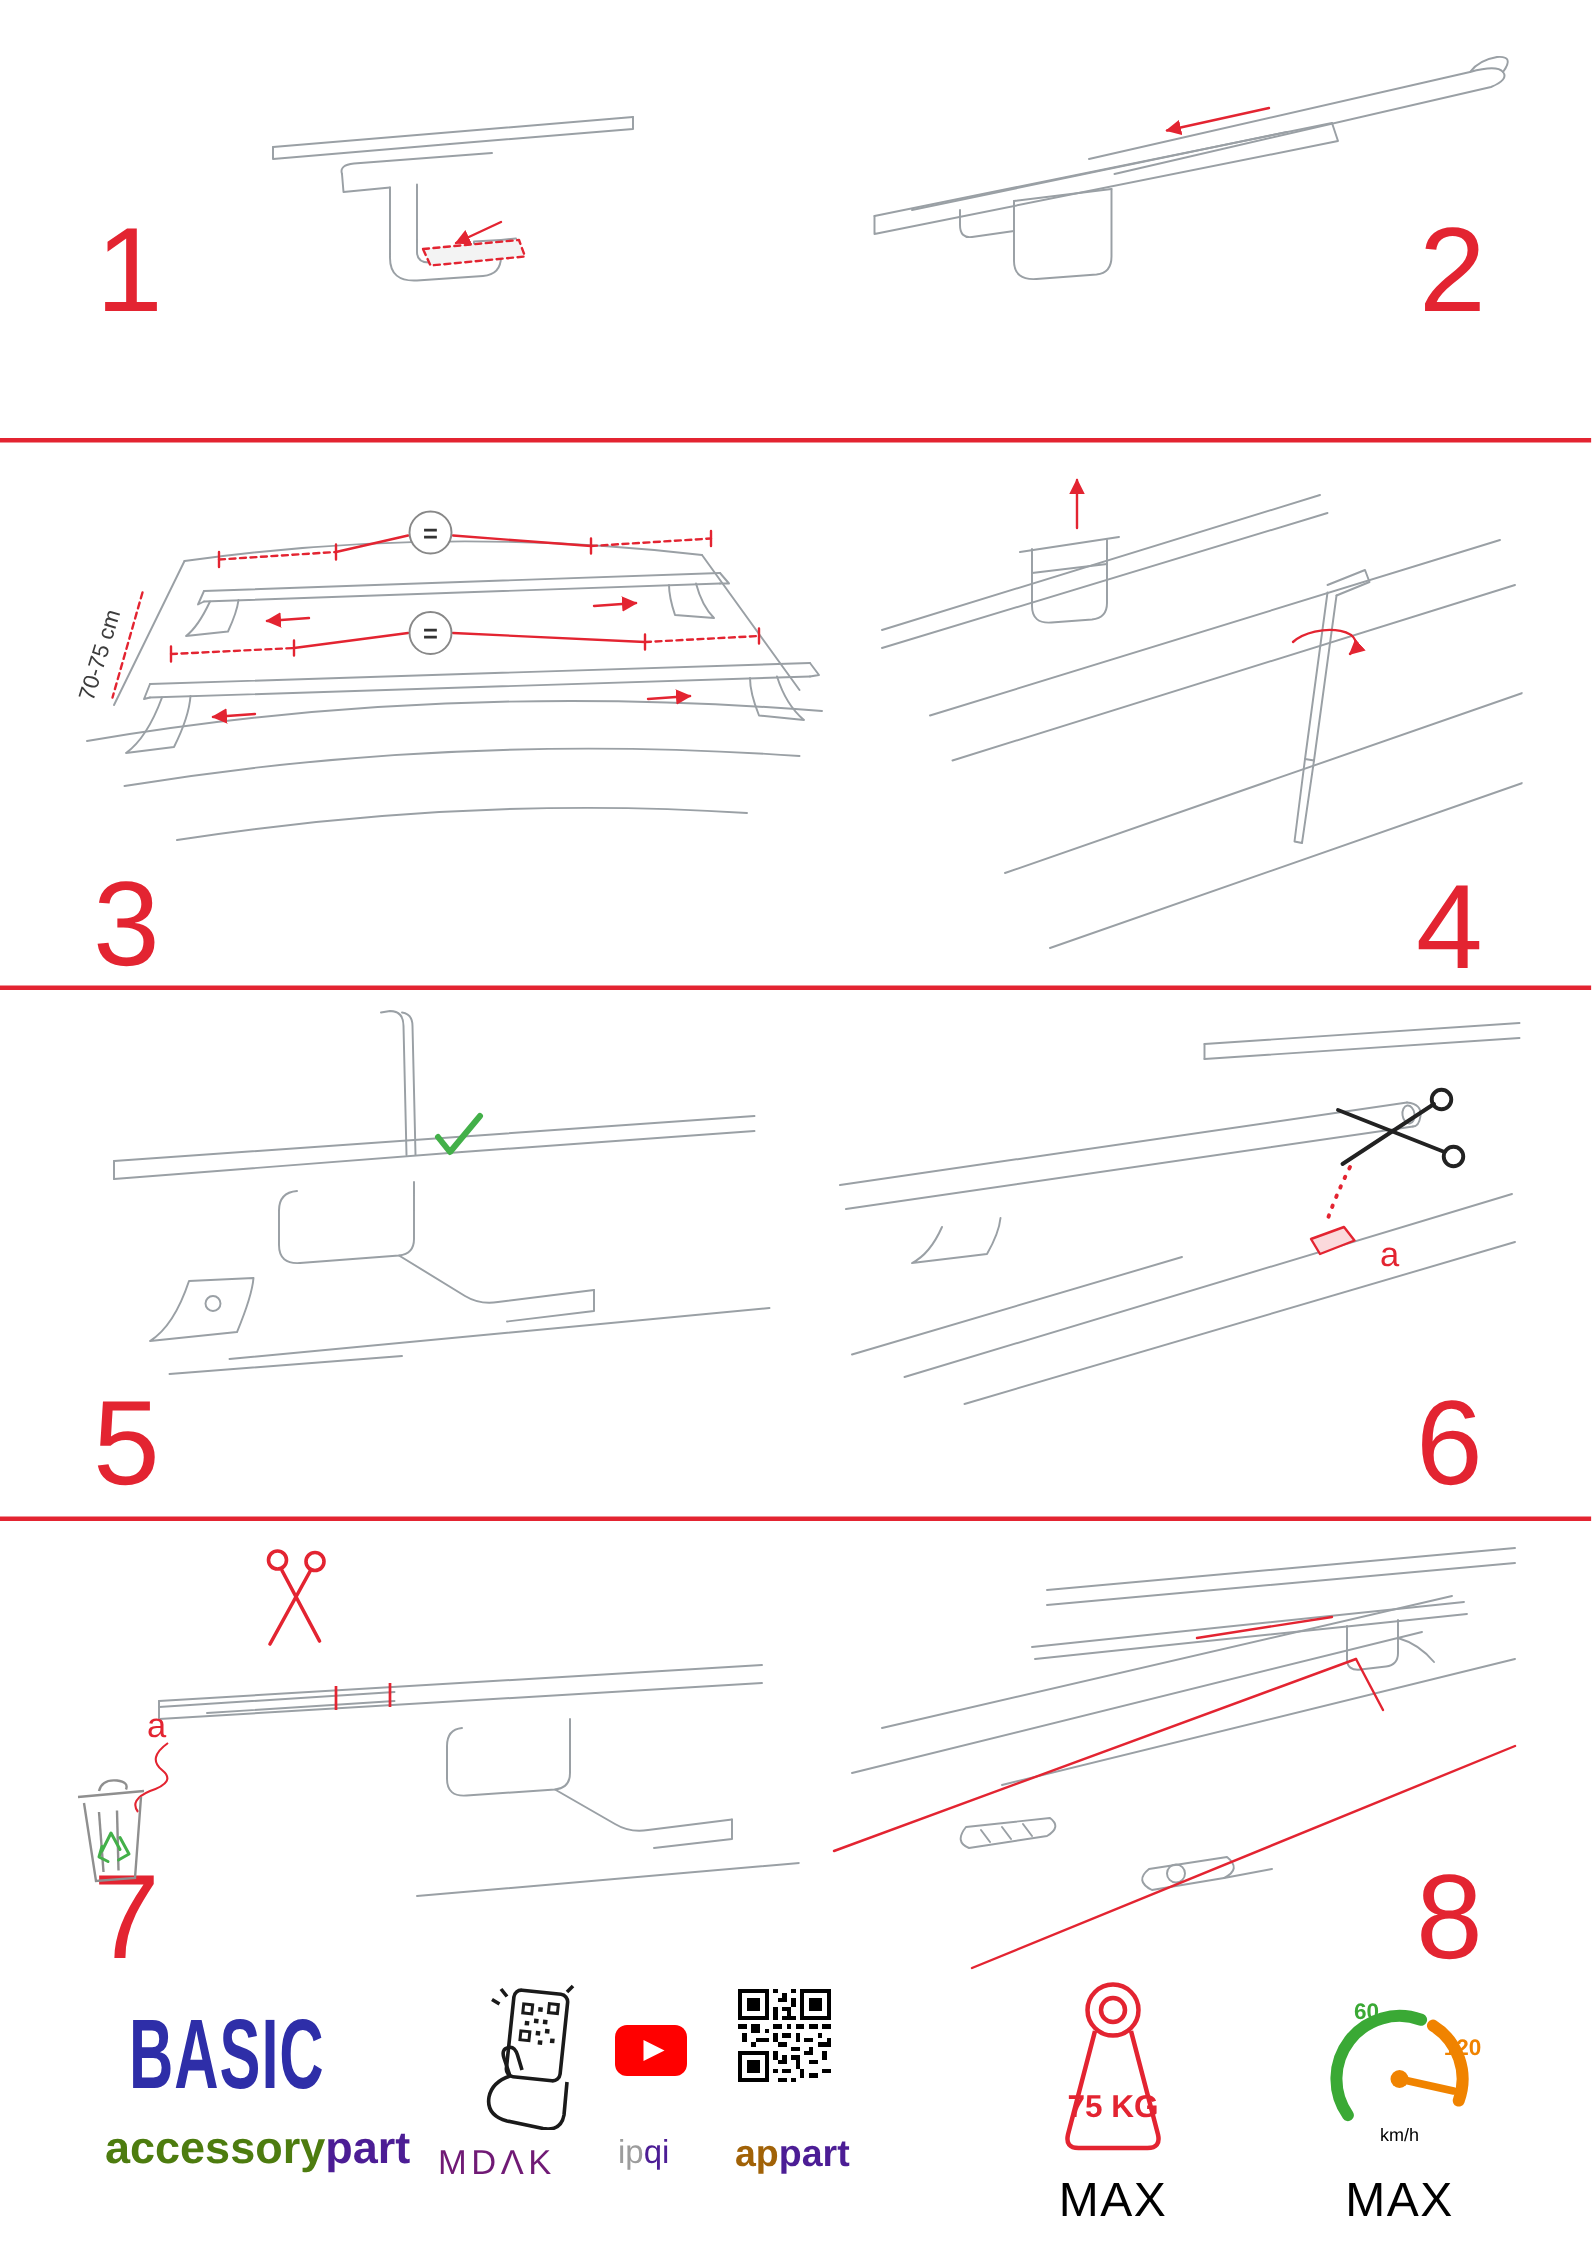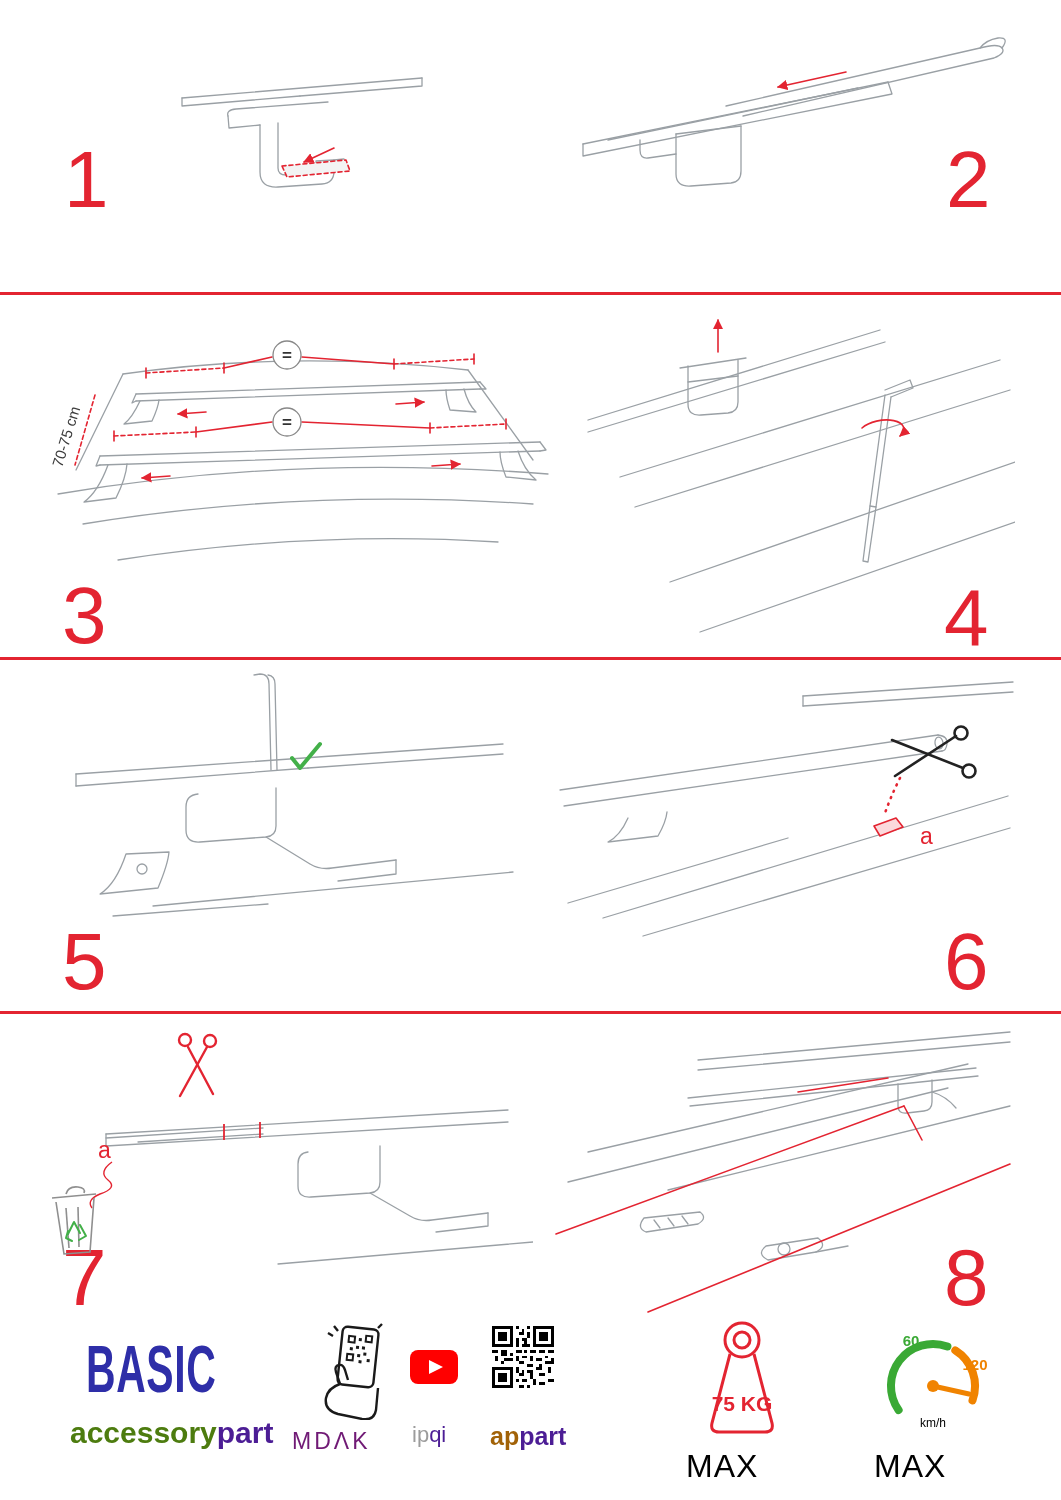--- a/index.html
+++ b/index.html
@@ -17,21 +17,21 @@
                color:#2e2ea8;letter-spacing:1px;transform:scale(.62,1);transform-origin:left top;line-height:1}
   .brand-sub{position:absolute;left:70px;top:1418px;font-size:30px;font-weight:700;line-height:1}
   .brand-sub .dark{color:#4d7c0f}.red{color:#4c1d95}
   .mdak{position:absolute;left:292px;top:1430px;font-size:23px;font-weight:500;
         letter-spacing:3px;color:#701a75;line-height:1}
   .ipqi{position:absolute;left:412px;top:1424px;font-size:22px;font-weight:500;line-height:1}
   .ipqi .gray{color:#9c9c9c}
   .apline{position:absolute;left:490px;top:1424px;font-size:25px;font-weight:700;line-height:1}
   .apline .dark{color:#a16207}
   .max-label{position:absolute;top:1450px;font-size:32px;color:#000;line-height:1;
-             font-weight:400;letter-spacing:1px}
+             text-align:center;font-weight:400;letter-spacing:1px}
 </style>
 </head>
 <body>
 
 <div class="page">
 
   <svg width="0" height="0" class="abs">
     <defs>
       <marker id="arrR" viewBox="0 0 10 10" refX="9" refY="5" markerWidth="6.5" markerHeight="6.5" orient="auto-start-reverse">
         <path d="M0,0 L10,5 L0,10 z" fill="#e32431"></path>

